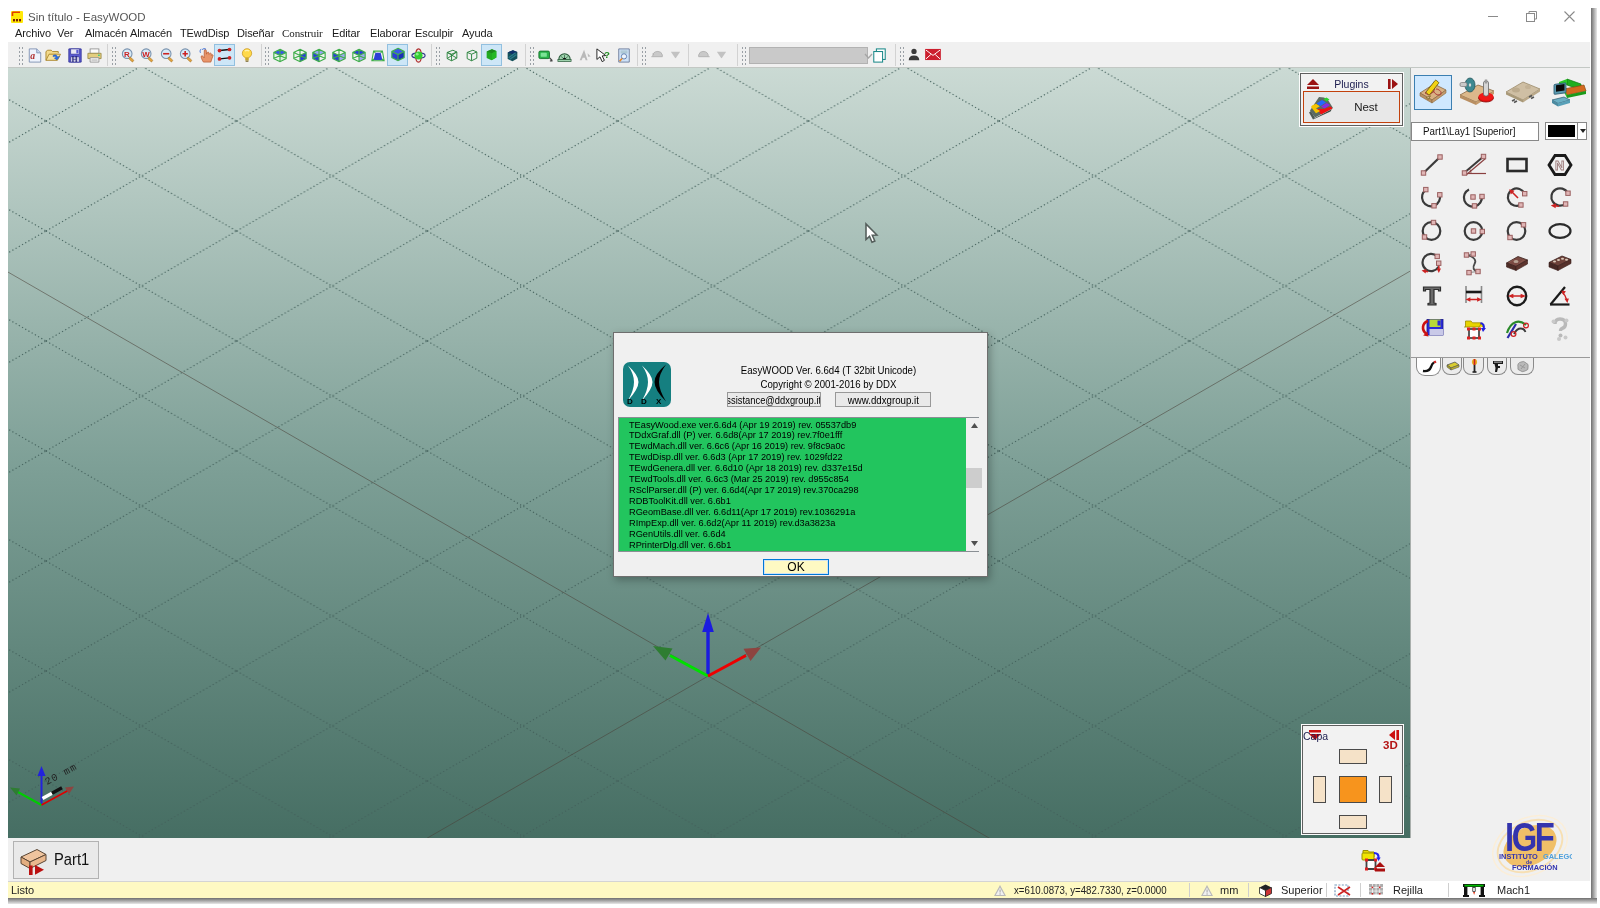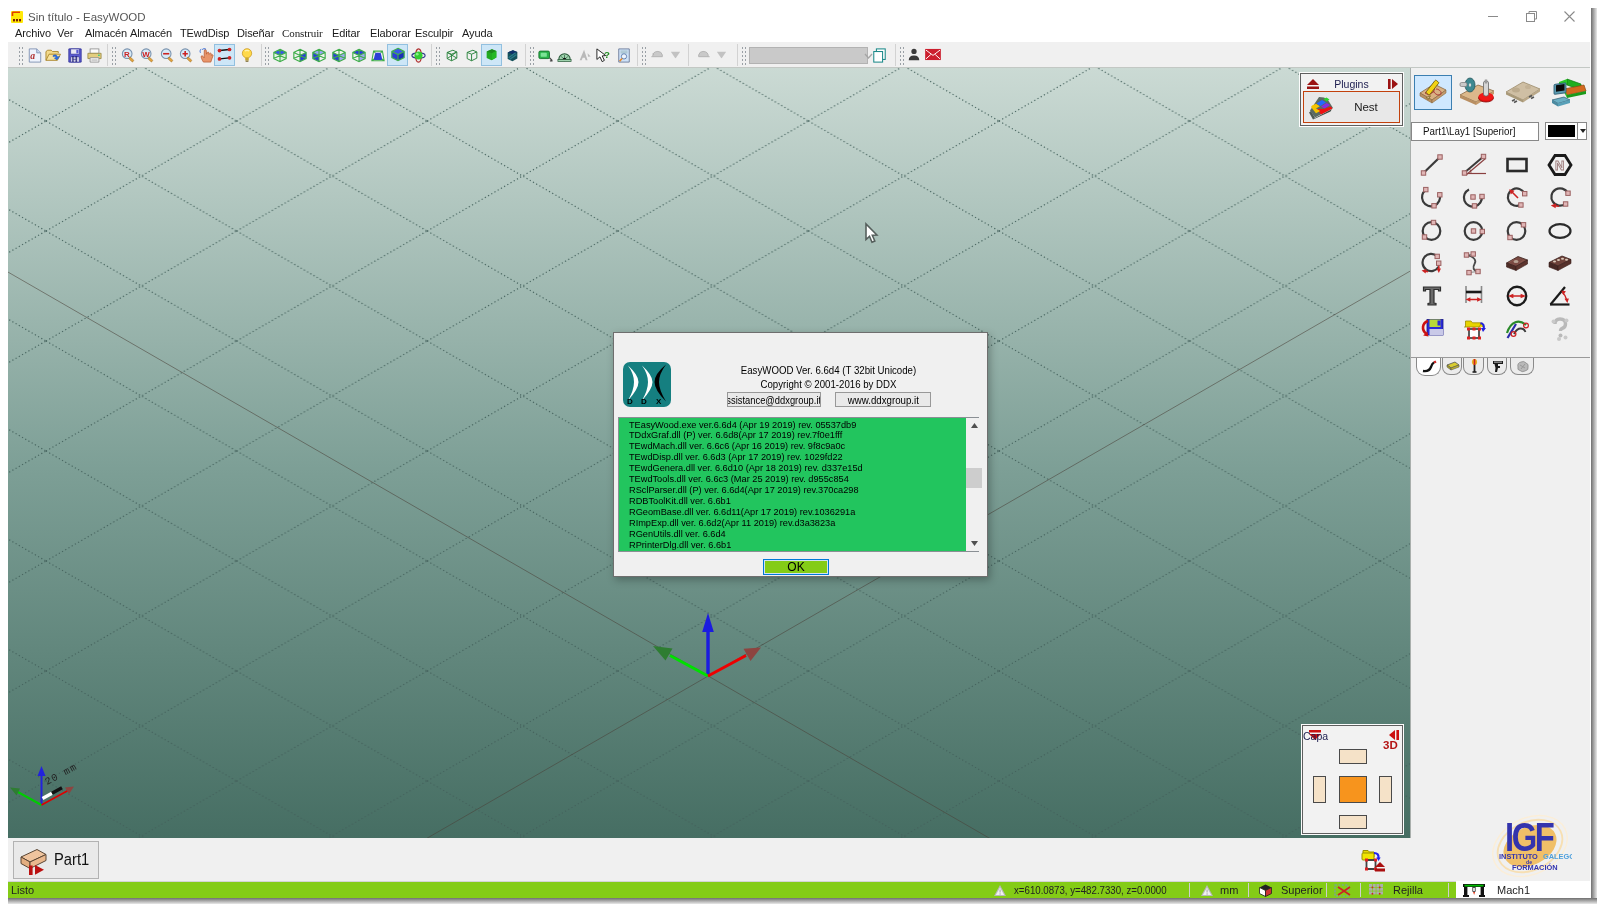--- a/index.html
+++ b/index.html
@@ -634,21 +634,21 @@
       <svg class="abs" style="left:4.5px;top:5px" width="7" height="5" viewBox="0 0 7 5">
           <polygon points="3.5,0 7,5 0,5" fill="#505050"></polygon>
         </svg>
       <svg class="abs" style="left:4.5px;top:123px" width="7" height="5" viewBox="0 0 7 5">
           <polygon points="3.5,5 7,0 0,0" fill="#505050"></polygon>
         </svg>
       <div class="abs" style="left:0;top:50px;width:16px;height:20px;background:#cdcdcd;"></div>
     </div>
   </div>
 
-  <div class="abs" style="left:149px;top:226px;width:66px;height:16px;background:#84cc16;border:1px solid #0078d7;box-shadow:inset 0 0 0 1px #cfe2f3;font-size:12px;color:#000;text-align:center;line-height:15px;">OK</div>
+  <div class="abs" style="left:149px;top:226px;width:66px;height:16px;background:#fef9c3;border:1px solid #0078d7;box-shadow:inset 0 0 0 1px #cfe2f3;font-size:12px;color:#000;text-align:center;line-height:15px;">OK</div>
 </div>
 
 <div class="abs" style="left:8px;top:838px;width:1582px;height:43px;background:#f0f0f0;">
   <div class="abs" style="left:5px;top:3px;width:86px;height:38px;background:#e9e9e9;border:1px solid #b2b2b2;">
     <svg class="abs" style="left:4px;top:6px" width="30" height="27" viewBox="0 0 30 27">
       <polygon points="3,9 19,1.5 28,6.5 12,14" fill="#efc49e" stroke="#5a4634" stroke-width="1"></polygon>
       <polygon points="3,9 12,14 12,20.5 3,15.5" fill="#e2ad80" stroke="#5a4634" stroke-width="1"></polygon>
       <polygon points="12,14 28,6.5 28,12.5 12,20.5" fill="#eab88d" stroke="#5a4634" stroke-width="1"></polygon>
       <rect x="11" y="17.5" width="3.6" height="9.5" fill="#bb1111"></rect>
       <polygon points="17,17 26,21.8 17,26.8" fill="#bb1111"></polygon>
@@ -666,21 +666,21 @@
       <rect x="5" y="9.5" width="3" height="3"></rect>
         <rect x="14" y="9.5" width="3" height="3"></rect>
       <rect x="5" y="18.5" width="3" height="3"></rect>
         <rect x="14" y="18.5" width="3" height="3"></rect>
     </g>
     <polygon points="20,13 25,18 15,18" fill="#aa0f0f"></polygon>
     <rect x="15" y="19.5" width="10" height="3" fill="#aa0f0f"></rect>
   </svg>
 </div>
 
-<div class="abs" id="statusbar" style="left:8px;top:881px;width:1448px;height:17px;background:#84cc16;border-top:1px solid #d4d4d4;">
+<div class="abs" id="statusbar" style="left:8px;top:881px;width:1262px;height:17px;background:#fef9c3;border-top:1px solid #d4d4d4;">
   <div class="stxt" style="left:3px;">Listo</div>
   <svg class="abs" style="left:986px;top:3px" width="12" height="11" viewBox="0 0 12 11">
       <polygon points="6,0 12,11 0,11" fill="#b9b9b9"></polygon>
       <polygon points="6,2.5 10.2,10 1.8,10" fill="#f0f0f0"></polygon>
       <rect x="5.4" y="4.5" width="1.4" height="3" fill="#b9b9b9"></rect>
       <rect x="5.4" y="8.3" width="1.4" height="1.4" fill="#b9b9b9"></rect>
     </svg>
   <div class="stxt" style="left:1006px;transform:scaleX(0.88);transform-origin:left;">x=610.0873, y=482.7330, z=0.0000</div>
   <div class="ssep" style="left:1181px;"></div>
   <svg class="abs" style="left:1193px;top:3px" width="12" height="11" viewBox="0 0 12 11">

